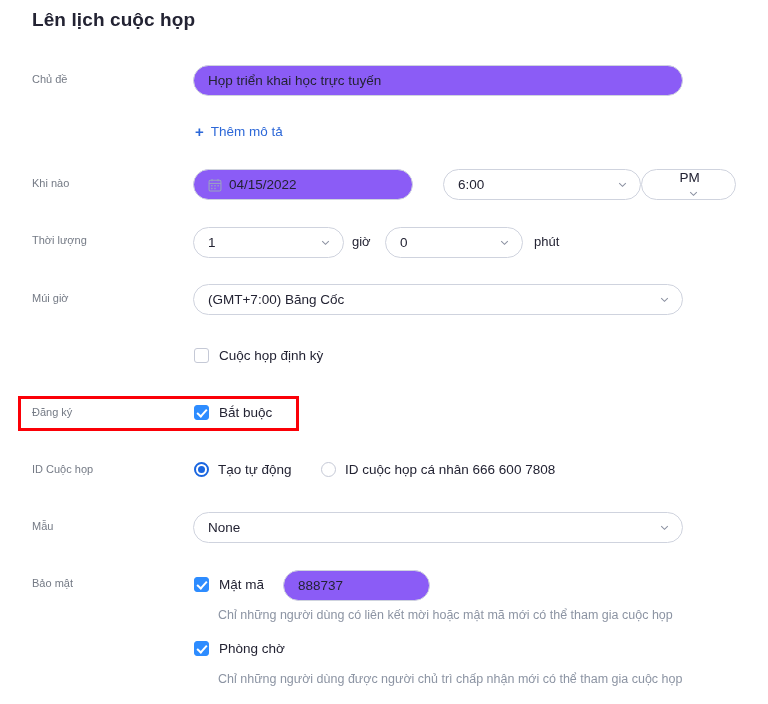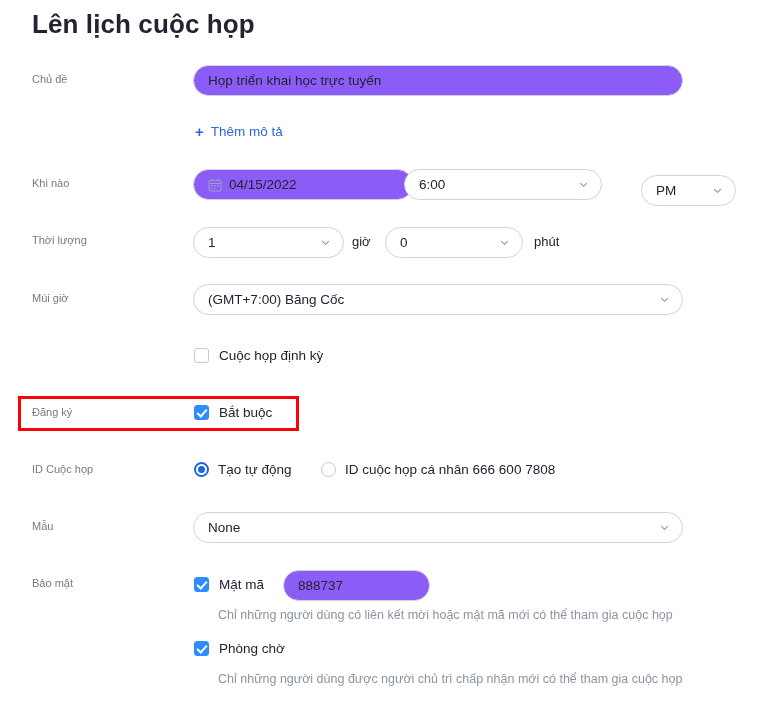--- a/index.html
+++ b/index.html
@@ -12,21 +12,21 @@
   }
   #page {
     position: relative;
     width: 768px; height: 704px;
     background: #fff;
     overflow: hidden;
   }
   .page-title {
     position: absolute;
     left: 32px; top: 9px;
-    font-size: 26px;
+    font-size: 19px;
     font-weight: 700;
     color: #232333;
     letter-spacing: 0.1px;
   }
   .lbl {
     position: absolute;
     left: 32px;
     font-size: 11px;
     color: #747a85;
     white-space: nowrap;
@@ -191,30 +191,30 @@
         <rect x="3.6" y="8" width="1.6" height="1.6" fill="#9aa3c0" stroke="none"></rect>
         <rect x="7.2" y="8" width="1.6" height="1.6" fill="#9aa3c0" stroke="none"></rect>
         <rect x="10.8" y="8" width="1.6" height="1.6" fill="#9aa3c0" stroke="none"></rect>
         <rect x="3.6" y="11.2" width="1.6" height="1.6" fill="#9aa3c0" stroke="none"></rect>
         <rect x="7.2" y="11.2" width="1.6" height="1.6" fill="#9aa3c0" stroke="none"></rect>
       </svg>
     </span>
     <span class="val">04/15/2022</span>
   </div>
 
-  <div class="selbox" style="position:absolute; left:404px; top:169px; width:198px;gap:12px;">
+  <div class="selbox" style="position:absolute; left:443px; top:169px; width:198px;gap:12px;">
     <span class="val">6:00</span>
     <span class="chev">
       <svg viewBox="0 0 12 12" fill="none" stroke="#8a90a0" stroke-width="1.1">
           <path d="M2.4 4.4 L6 8 L9.6 4.4"></path>
         </svg>
     </span>
   </div>
 
-  <div class="selbox" style="position:absolute; left:641px; top:175px; width:95px;">
+  <div class="selbox" style="position:absolute; left:641px; top:169px; width:95px;flex-direction:column;">
     <span class="val">PM</span>
     <span class="chev">
       <svg viewBox="0 0 12 12" fill="none" stroke="#8a90a0" stroke-width="1.1">
           <path d="M2.4 4.4 L6 8 L9.6 4.4"></path>
         </svg>
     </span>
   </div>
 
   <div class="lbl" style="top:234px">Thời lượng</div>
   <div class="selbox" style="position:absolute; left:193px; top:227px; width:151px;">

